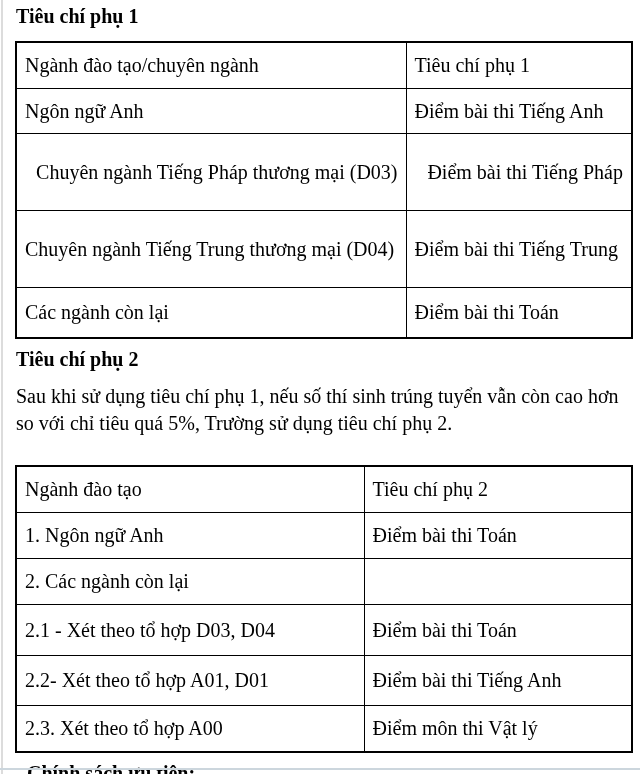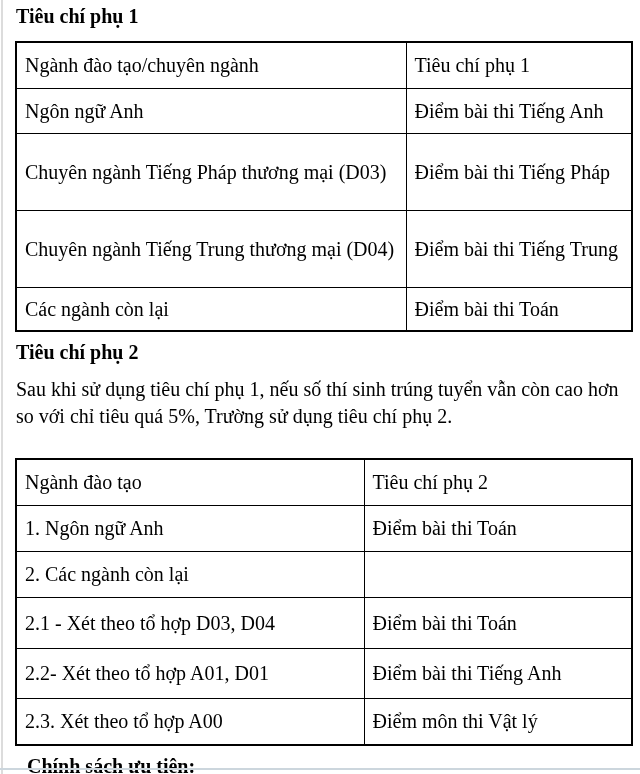--- a/index.html
+++ b/index.html
@@ -52,23 +52,23 @@
   table.criteria td {
     border: 1px solid #000000;
     padding: 0 8px;
     vertical-align: middle;
     font-size: 20px;
     line-height: 26px;
     overflow: hidden;
   }
   .t1 .r0 { height: 46px; padding-left: 43px; }
   .t1 .r1 { height: 45px; margin-top: 11px; }
-  .t1 .r2 { height: 77px; }
+  .t1 .r2 { height: 77px; text-align: right; }
   .t1 .r3 { height: 77px; }
-  .t1 .r4 { height: 44px; }
+  .t1 .r4 { height: 51px; }
   .t2 .r0 { height: 46px; }
   .t2 .r1 { height: 46px; }
   .t2 .r2 { height: 46px; }
   .t2 .r3 { height: 51px; }
   .t2 .r4 { height: 50px; padding-left: 22px; }
   .t2 .r5 { height: 47px; margin-left: 20px; }
   .note {
     font-size: 20px;
     line-height: 27px;
     margin: 0 0 28px 1px;

